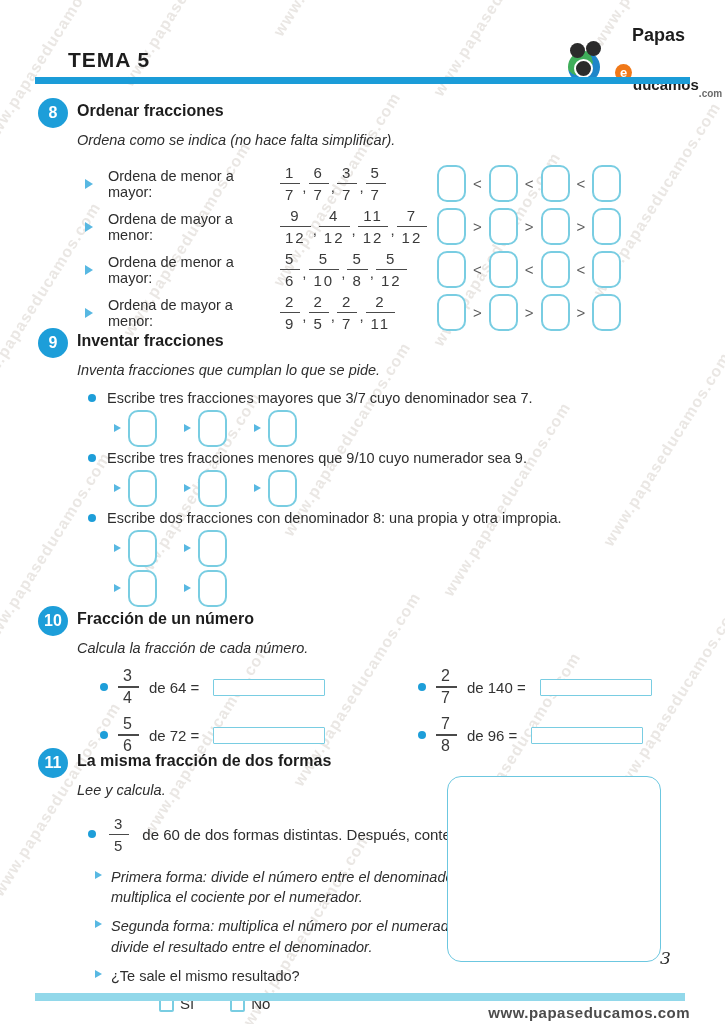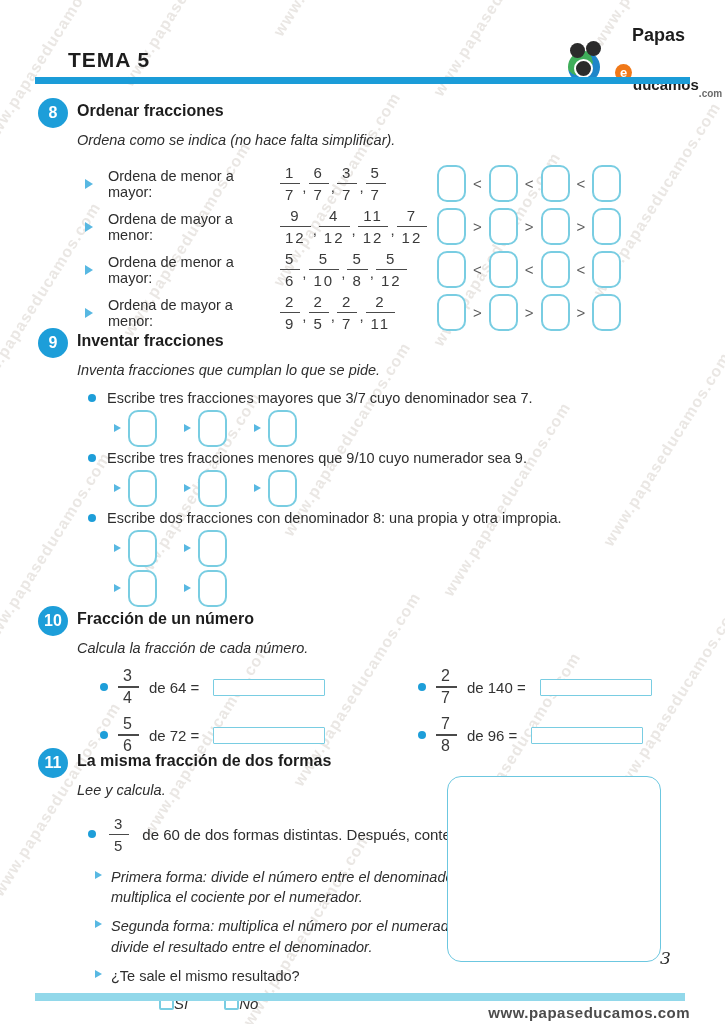--- a/index.html
+++ b/index.html
@@ -78,21 +78,21 @@
   .ex11-intro{display:flex;align-items:center;gap:13px;margin:18px 0 0 50px;font-size:15px;}
   .ex11-intro .frac{font-size:15px;}
   .steps{margin:14px 0 0 57px;width:385px;}
   .step{display:flex;gap:9px;margin-bottom:9px;}
   .step .tri{margin-top:4px;}
   .step-text{font-size:14.5px;font-style:italic;line-height:1.4;}
   .step-text.plain{font-style:normal;}
   .checks{display:flex;align-items:center;gap:14px;margin:4px 0 0 64px;font-size:15px;}
   .cbox{width:15px;height:15px;border:2px solid #79cde2;border-radius:2px;background:#fff;
         box-sizing:border-box;display:inline-block;}
-  .chk{display:flex;align-items:flex-start;gap:0;margin-right:22px;font-style:italic;}
+  .chk{display:flex;align-items:flex-end;gap:6px;margin-right:22px;}
   .bigbox{position:absolute;left:447px;top:776px;width:212px;height:184px;border:1.6px solid #6cc7e0;
           border-radius:14px;background:#fff;}
 
   
   .pageno{position:absolute;left:660px;top:948px;font-size:17px;font-style:italic;
           font-family:"DejaVu Serif",serif;color:#2e2e2e;}
   .footer-line{position:absolute;left:35px;top:993px;width:650px;height:8px;background:#92d8ea;}
   .footer-url{position:absolute;right:35px;top:1004px;font-size:15px;font-weight:bold;color:#4c4c4c;letter-spacing:0.5px;}
 </style>
 </head>

